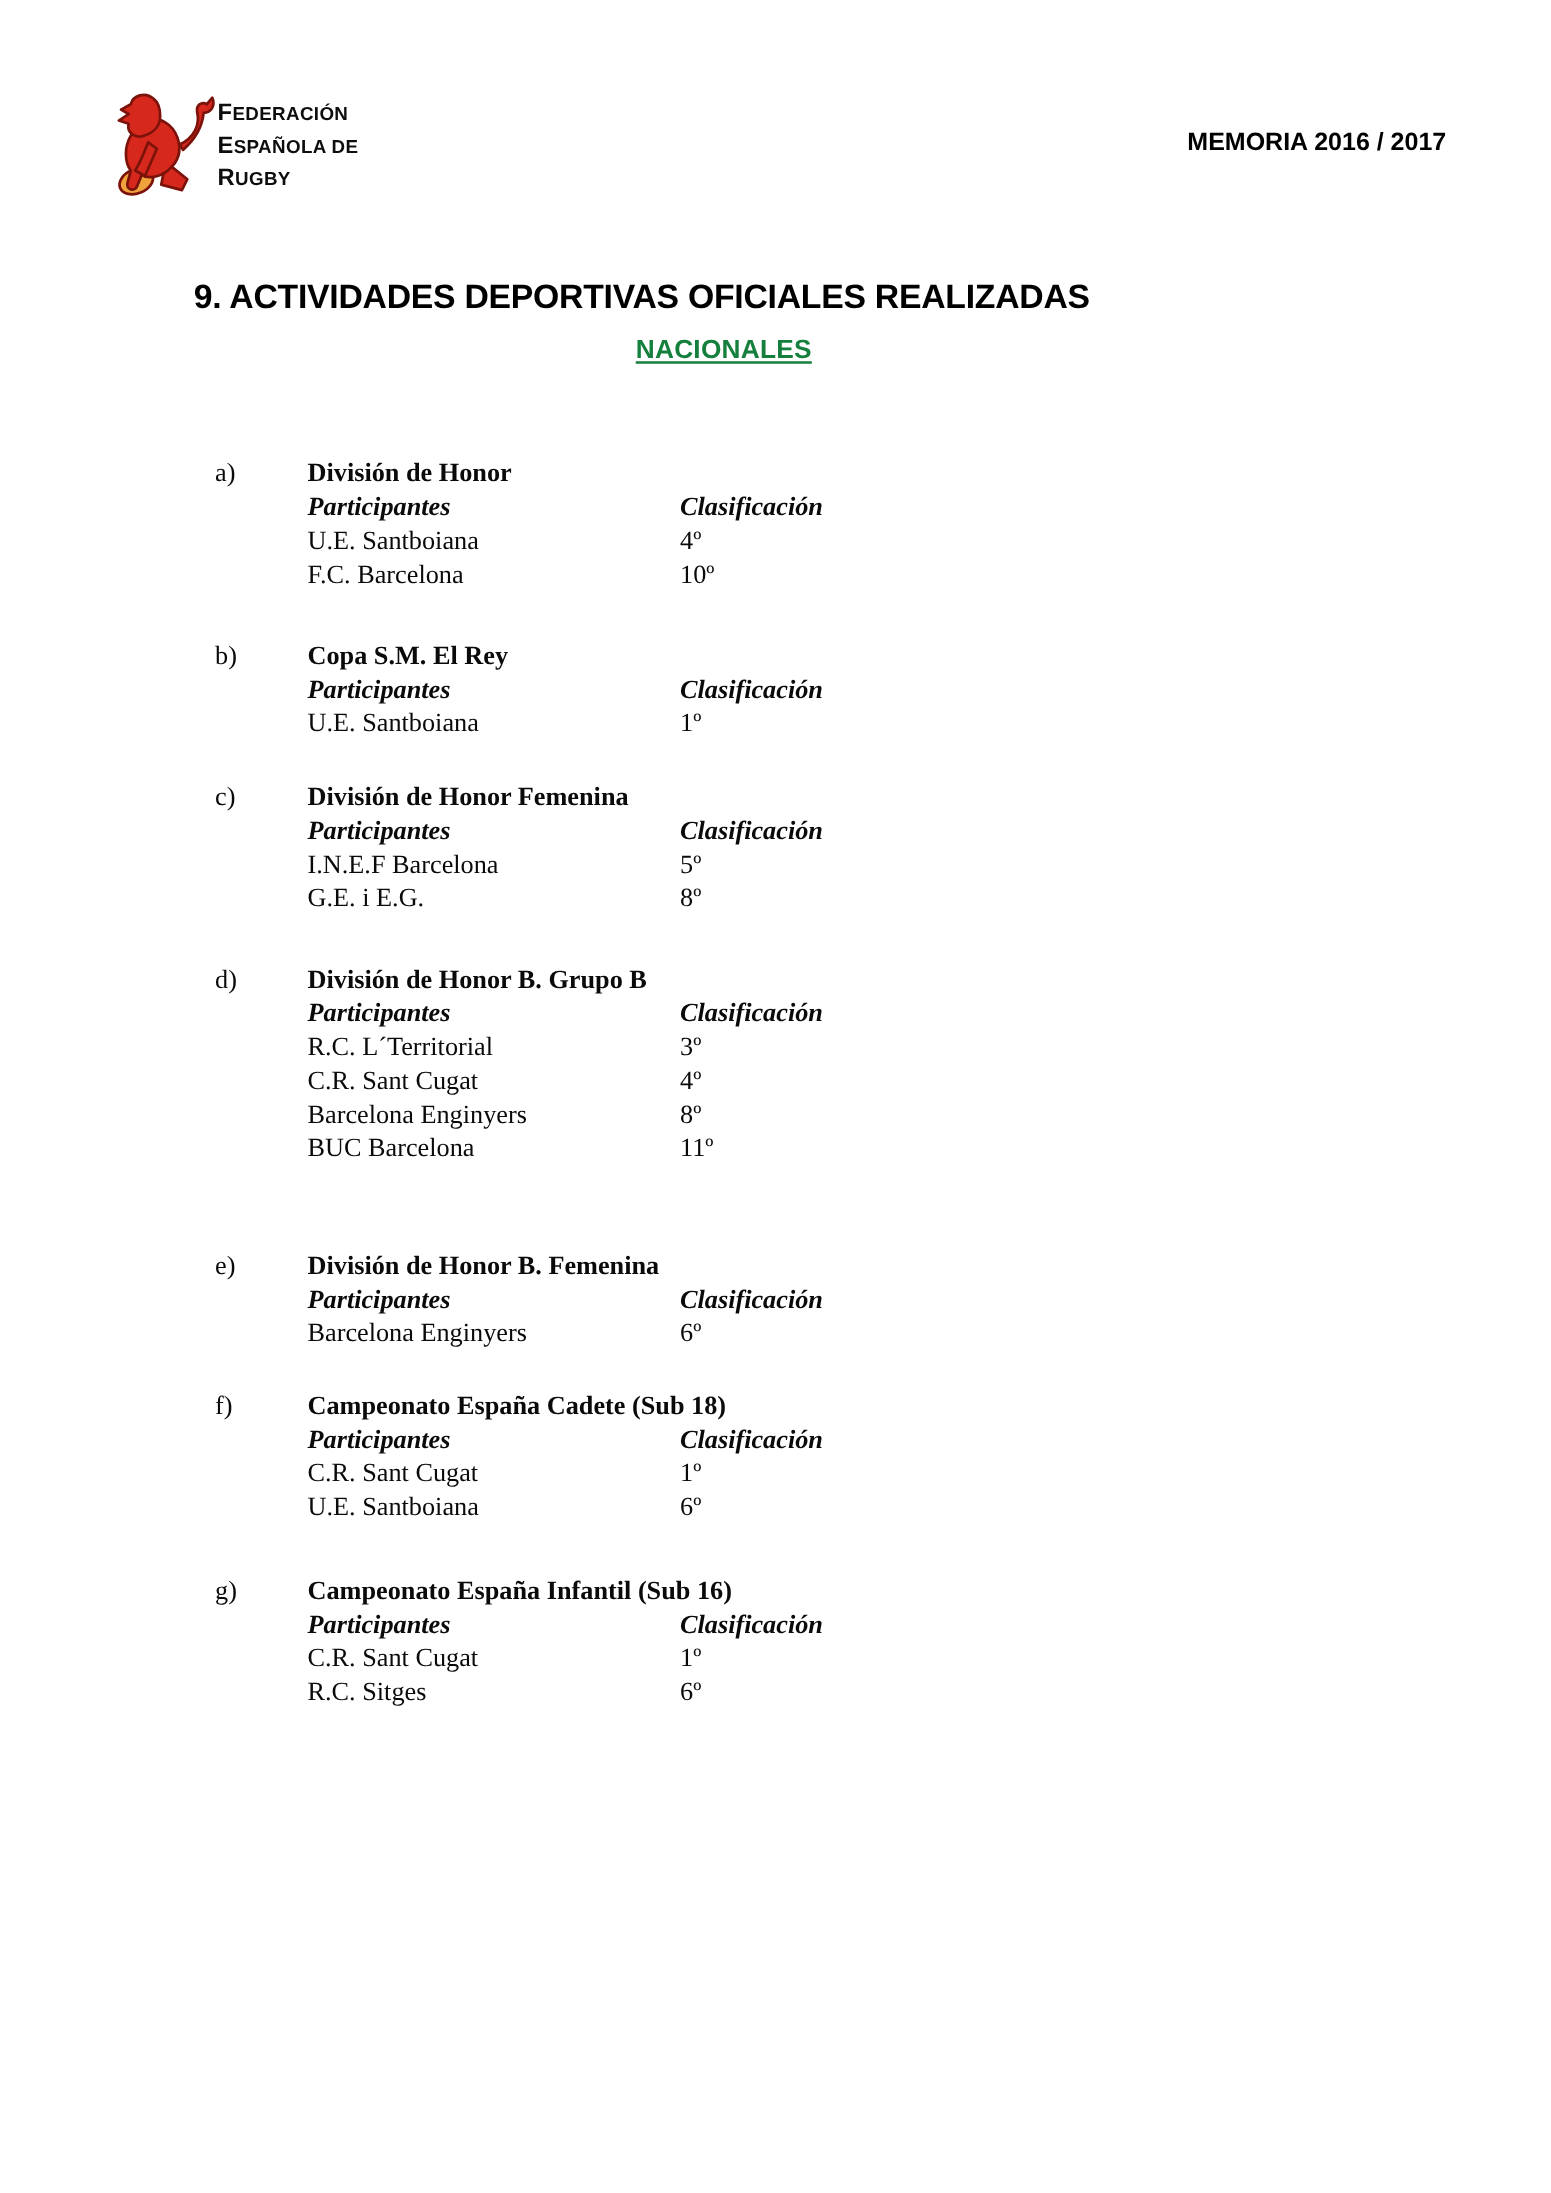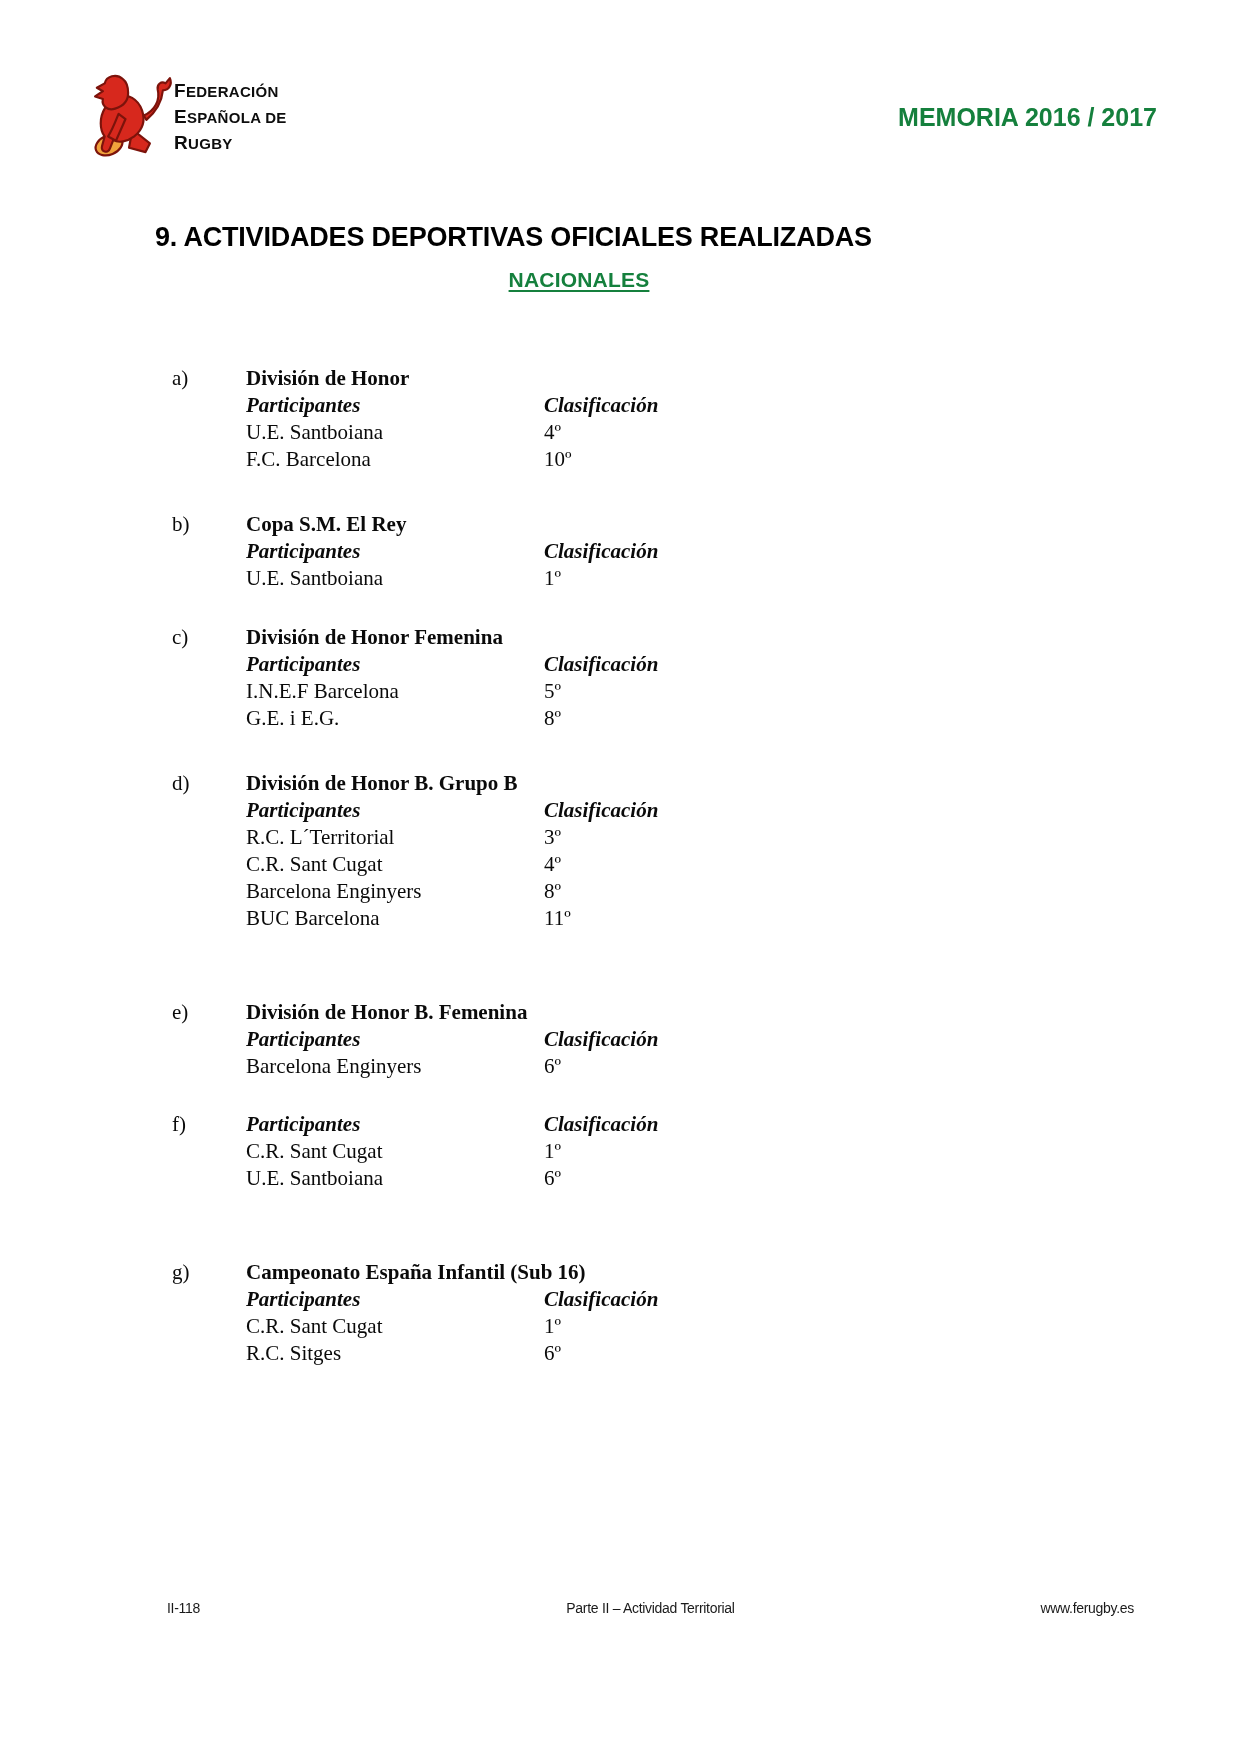--- a/index.html
+++ b/index.html
@@ -15,21 +15,21 @@
   }
 
   
   .logo{position:absolute;left:65px;top:60px;width:330px;height:110px;}
   .lion-svg{position:absolute;left:0;top:8px;}
   .logo-text{position:absolute;left:85px;top:18px;font-family:"Liberation Sans",sans-serif;font-weight:bold;}
   .logo-line{font-size:15px;line-height:25px;letter-spacing:.3px;color:#0d0d0d;}
   .logo-line::first-letter{font-size:19px;}
   .memoria{
     position:absolute;top:103px;right:108px;
-    font-family:"Liberation Sans",sans-serif;font-weight:bold;font-size:25px;color:#15803d;
+    font-family:"Liberation Sans",sans-serif;font-weight:bold;font-size:20px;color:#000000;
   }
 
   
   .doc-title{
     position:absolute;left:131px;top:204px;
     font-family:"Liberation Sans",sans-serif;font-weight:bold;font-size:27px;letter-spacing:-.2px;color:#000;
   }
   .doc-subtitle-wrap{position:absolute;left:130px;top:268px;width:850px;text-align:center;}
   .doc-subtitle{
     font-family:"Liberation Sans",sans-serif;font-weight:bold;font-size:21px;color:#15803d;
@@ -147,20 +147,21 @@
       <div class="hrow">
         <span class="col-part">Participantes</span>
         <span class="col-clas">Clasificación</span>
       </div>
     <div class="row"><span class="name">Barcelona Enginyers</span><span class="rank">6º</span></div>
         </div>
   </section>
       <section class="sec" style="top: 1111px;">
     <span class="sec-letter">f)</span>
     <div class="sec-body">
+      <div class="sec-title">Campeonato España Cadete (Sub 18)</div>
       <div class="hrow">
         <span class="col-part">Participantes</span>
         <span class="col-clas">Clasificación</span>
       </div>
     <div class="row"><span class="name">C.R. Sant Cugat</span><span class="rank">1º</span></div>
           <div class="row"><span class="name">U.E. Santboiana</span><span class="rank">6º</span></div>
         </div>
   </section>
       <section class="sec" style="top: 1259px;">
     <span class="sec-letter">g)</span>
@@ -169,19 +170,14 @@
       <div class="hrow">
         <span class="col-part">Participantes</span>
         <span class="col-clas">Clasificación</span>
       </div>
     <div class="row"><span class="name">C.R. Sant Cugat</span><span class="rank">1º</span></div>
           <div class="row"><span class="name">R.C. Sitges</span><span class="rank">6º</span></div>
         </div>
   </section>
     </div>
 
-  <div class="footer">
-    <span class="footer-left">II-118</span>
-    <span class="footer-center">Parte II – Actividad Territorial</span>
-    <span class="footer-right">www.ferugby.es</span>
-  </div>
 
 </div>
 
 </body></html>

